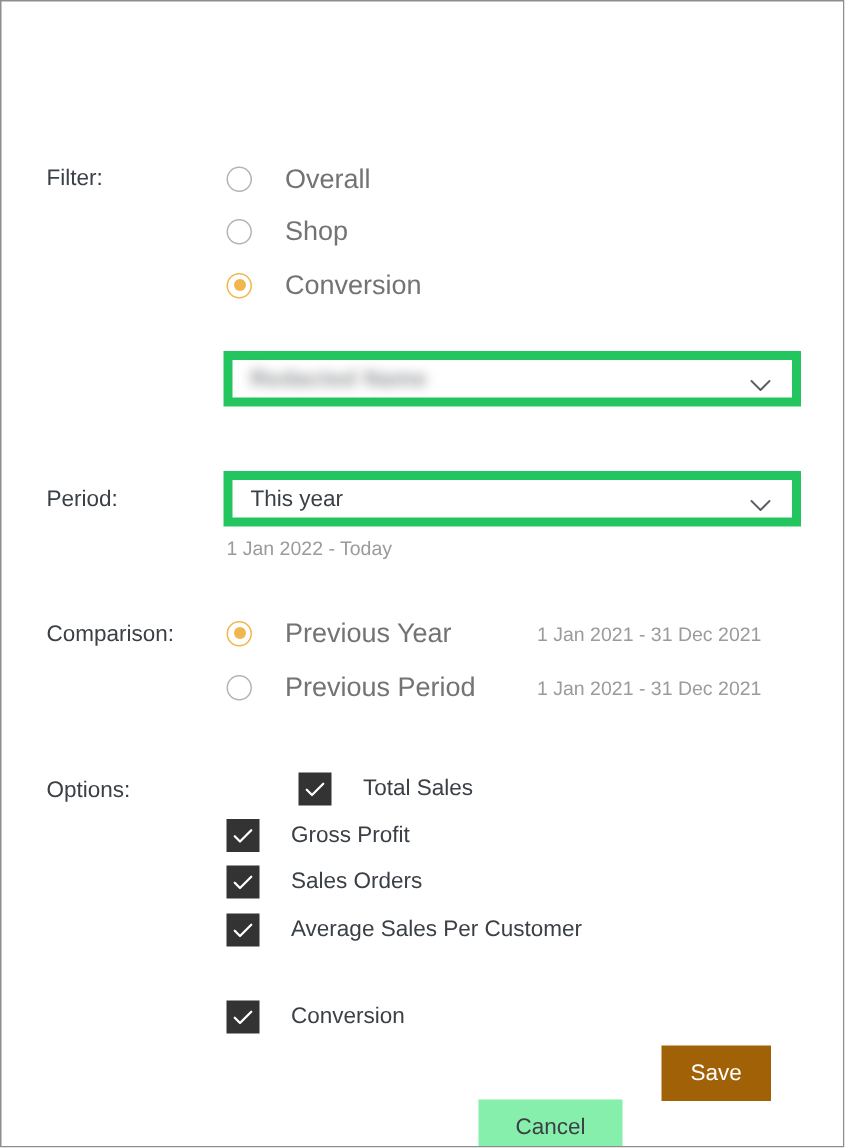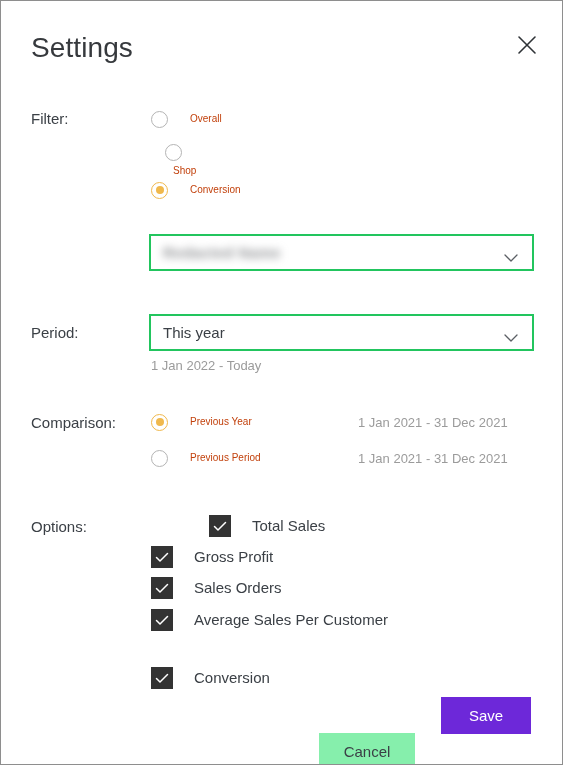--- a/index.html
+++ b/index.html
@@ -94,31 +94,31 @@
     top: 50%;
     width: 8px;
     height: 8px;
     margin-left: -4px;
     margin-top: -4px;
     border-radius: 50%;
     background: #f0b84c;
   }
   .radio-label {
     margin-left: 22px;
-    font-size: 10px;
+    font-size: 18px;
     line-height: 20px;
-    color: #c2410c;
+    color: #737373;
     white-space: nowrap;
   }
 
   
   .select {
     position: absolute;
     box-sizing: border-box;
-    border: 2px solid #22c55e;
+    border: 6px solid #22c55e;
     background: #ffffff;
     height: 37px;
     display: flex;
     align-items: center;
     cursor: pointer;
   }
   .select-value {
     margin-left: 12px;
     font-size: 15px;
     color: #3b4046;
@@ -189,50 +189,39 @@
   .btn-cancel {
     left: 318px;
     top: 732px;
     width: 96px;
     background: #86efac;
     color: #3b4046;
   }
   .btn-save {
     left: 440px;
     top: 696px;
-    width: 90px;
-    background: #6d28d9;
+    width: 73px;
+    background: #a16207;
     color: #ffffff;
   }
 </style>
 </head>
 <body>
 
 <div class="dialog">
 
-  <div class="dialog-header">
-    <div class="dialog-title">Settings</div>
-
-    <button class="close-button">
-      <span>
-        <svg width="20" height="20" viewBox="0 0 20 20">
-          <path d="M2 2 L18 18 M18 2 L2 18" stroke="#2f3337" stroke-width="1.6" fill="none" stroke-linecap="round"></path>
-        </svg>
-      </span>
-    </button>
-  </div>
 
   <div class="row-label" style="left:30px; top:108px;">Filter:</div>
 
   <div class="radio-row" style="left:150px; top:108px;">
     <span class="radio"></span>
     <span class="radio-label">Overall</span>
   </div>
 
-  <div class="radio-row" style="left:150px; top:143px;flex-direction:column;">
+  <div class="radio-row" style="left:150px; top:143px;">
     <span class="radio"></span>
     <span class="radio-label">Shop</span>
   </div>
 
   <div class="radio-row" style="left:150px; top:179px;">
     <span class="radio checked"></span>
     <span class="radio-label">Conversion</span>
   </div>
 
   <div class="select" style="left:148px; top:233px; width:385px;">
@@ -266,21 +255,21 @@
   <div class="hint-text" style="left:357px; top:413px;">1 Jan 2021 - 31 Dec 2021</div>
 
   <div class="radio-row" style="left:150px; top:447px;">
     <span class="radio"></span>
     <span class="radio-label">Previous Period</span>
   </div>
   <div class="hint-text" style="left:357px; top:449px;">1 Jan 2021 - 31 Dec 2021</div>
 
   <div class="row-label" style="left:30px; top:516px;">Options:</div>
 
-  <div class="check-row" style="left:160px; top:514px;padding-left:48px;">
+  <div class="check-row" style="left:150px; top:514px;padding-left:48px;">
     <span class="checkbox">
       <svg width="14" height="11" viewBox="0 0 14 11">
         <path d="M1.5 5.5 L5 9 L12.5 1.5" stroke="#ffffff" stroke-width="1.5" fill="none" stroke-linecap="round" stroke-linejoin="round"></path>
       </svg>
     </span>
     <span class="check-label">Total Sales</span>
   </div>
 
   <div class="check-row" style="left:150px; top:576px;">
     <span class="checkbox">

